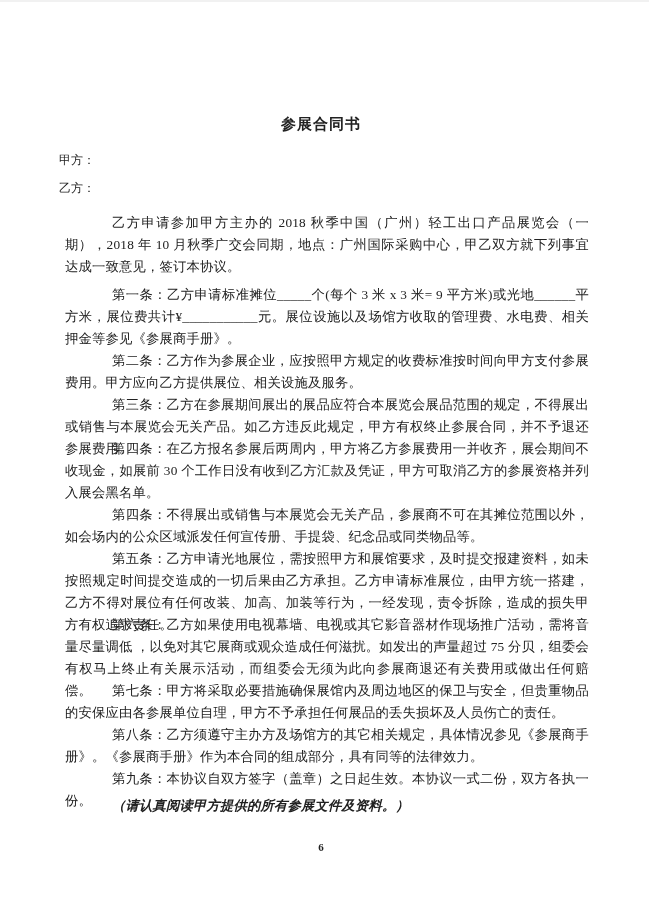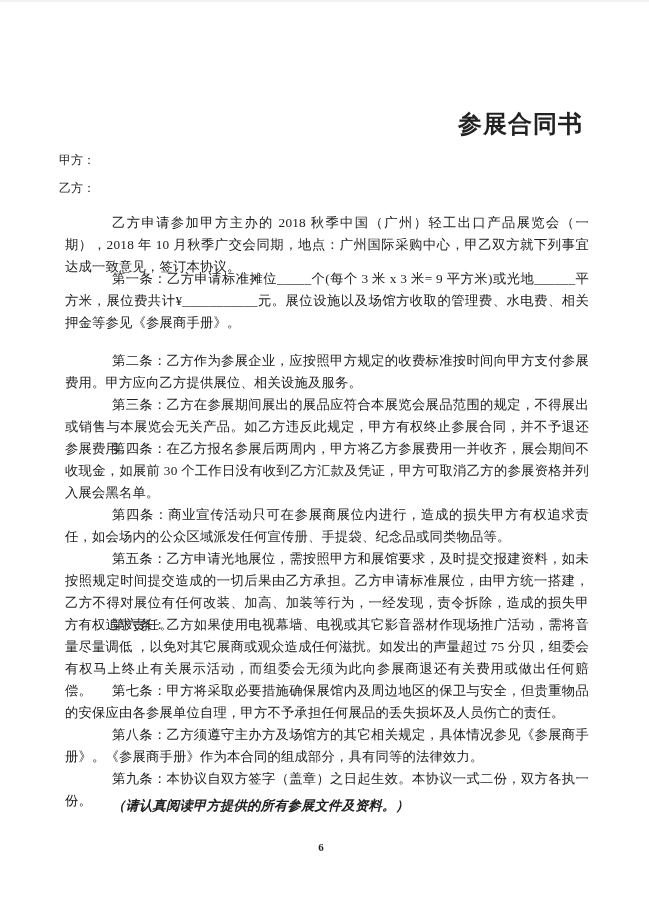--- a/index.html
+++ b/index.html
@@ -17,22 +17,22 @@
     font-family: "Liberation Serif", "DejaVu Serif", serif;
     color: #212121;
     overflow: hidden;
   }
   .doc-title {
     position: absolute;
     left: 59px;
     top: 109px;
     width: 524px;
     margin: 0;
-    text-align: right;
-    font-size: 24px;
+    text-align: center;
+    font-size: 15px;
     line-height: 26px;
     font-weight: 700;
     letter-spacing: 1px;
   }
   .party {
     position: absolute;
     left: 59px;
     width: 524px;
     margin: 0;
     font-size: 12px;
@@ -75,29 +75,29 @@
 <div class="page">
 
   <h1 class="doc-title">参展合同书</h1>
 
   <p class="party party-a">甲方：</p>
 
   <p class="party party-b">乙方：</p>
 
   <p class="para" style="top:204px">乙方申请参加甲方主办的 2018 秋季中国（广州）轻工出口产品展览会（一期），2018 年 10 月秋季广交会同期，地点：广州国际采购中心，甲乙双方就下列事宜达成一致意见，签订本协议。</p>
 
-  <p class="para" style="top:260px">第一条：乙方申请标准摊位_____个(每个 3 米 x 3 米= 9 平方米)或光地______平方米，展位费共计¥___________元。展位设施以及场馆方收取的管理费、水电费、相关押金等参见《参展商手册》。</p>
+  <p class="para" style="top:276px">第一条：乙方申请标准摊位_____个(每个 3 米 x 3 米= 9 平方米)或光地______平方米，展位费共计¥___________元。展位设施以及场馆方收取的管理费、水电费、相关押金等参见《参展商手册》。</p>
 
   <p class="para" style="top:342px">第二条：乙方作为参展企业，应按照甲方规定的收费标准按时间向甲方支付参展费用。甲方应向乙方提供展位、相关设施及服务。</p>
 
   <p class="para" style="top:386px">第三条：乙方在参展期间展出的展品应符合本展览会展品范围的规定，不得展出或销售与本展览会无关产品。如乙方违反此规定，甲方有权终止参展合同，并不予退还参展费用。</p>
 
   <p class="para" style="top:430px">第四条：在乙方报名参展后两周内，甲方将乙方参展费用一并收齐，展会期间不收现金，如展前 30 个工作日没有收到乙方汇款及凭证，甲方可取消乙方的参展资格并列入展会黑名单。</p>
 
-  <p class="para" style="top:496px">第四条：商业宣传活动只可在参展商展位内进行，造成的损失甲方有权追求责任，如会场内的公众区域派发任何宣传册、手提袋、纪念品或同类物品等。</p>
+  <p class="para" style="top:496px">第四条：不得展出或销售与本展览会无关产品，参展商不可在其摊位范围以外，如会场内的公众区域派发任何宣传册、手提袋、纪念品或同类物品等。</p>
 
   <p class="para" style="top:540px">第五条：乙方申请光地展位，需按照甲方和展馆要求，及时提交报建资料，如未按照规定时间提交造成的一切后果由乙方承担。乙方申请标准展位，由甲方统一搭建，乙方不得对展位有任何改装、加高、加装等行为，一经发现，责令拆除，造成的损失甲方有权追求责任。</p>
 
   <p class="para" style="top:606px">第六条：乙方如果使用电视幕墙、电视或其它影音器材作现场推广活动，需将音量尽量调低 ，以免对其它展商或观众造成任何滋扰。如发出的声量超过 75 分贝，组委会有权马上终止有关展示活动，而组委会无须为此向参展商退还有关费用或做出任何赔偿。</p>
 
   <p class="para" style="top:672px">第七条：甲方将采取必要措施确保展馆内及周边地区的保卫与安全，但贵重物品的安保应由各参展单位自理，甲方不予承担任何展品的丢失损坏及人员伤亡的责任。</p>
 
   <p class="para" style="top:716px">第八条：乙方须遵守主办方及场馆方的其它相关规定，具体情况参见《参展商手册》。《参展商手册》作为本合同的组成部分，具有同等的法律效力。</p>
 
   <p class="para" style="top:760px">第九条：本协议自双方签字（盖章）之日起生效。本协议一式二份，双方各执一份。</p>

